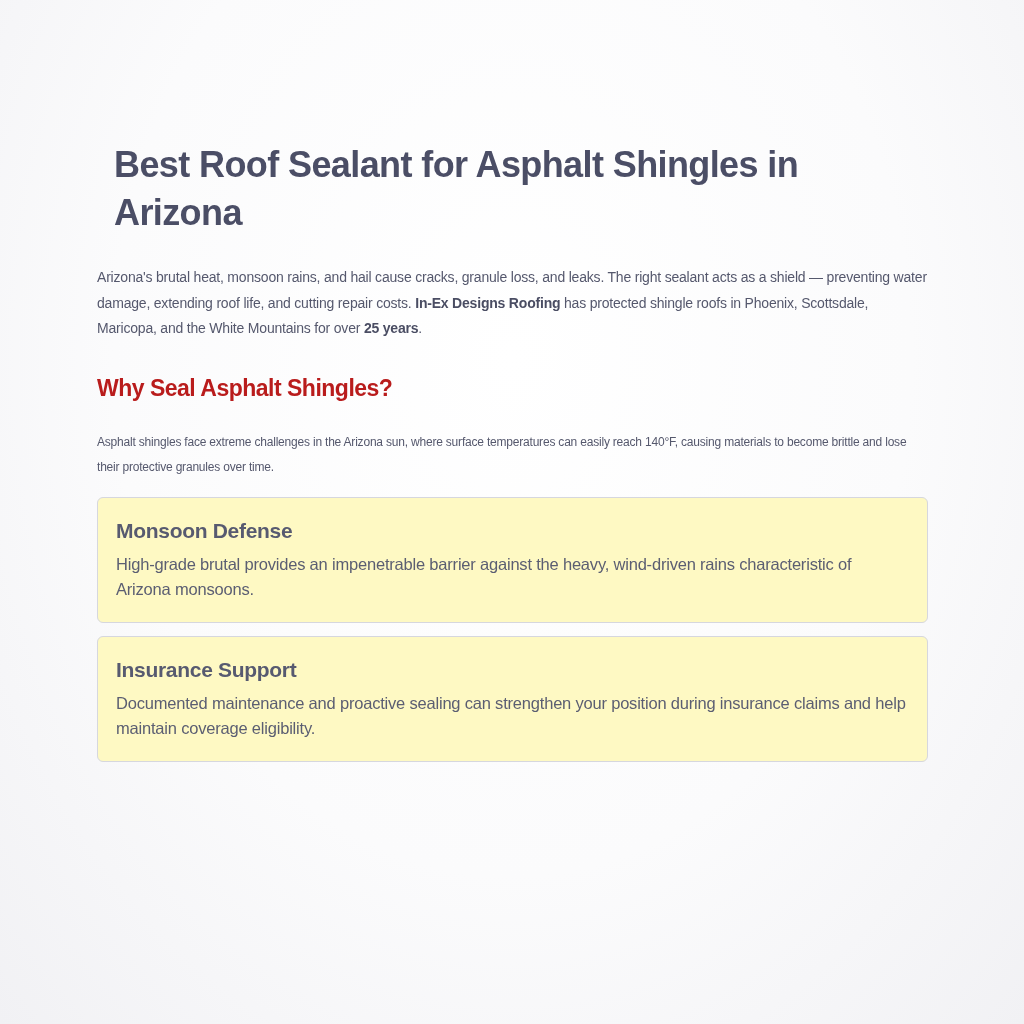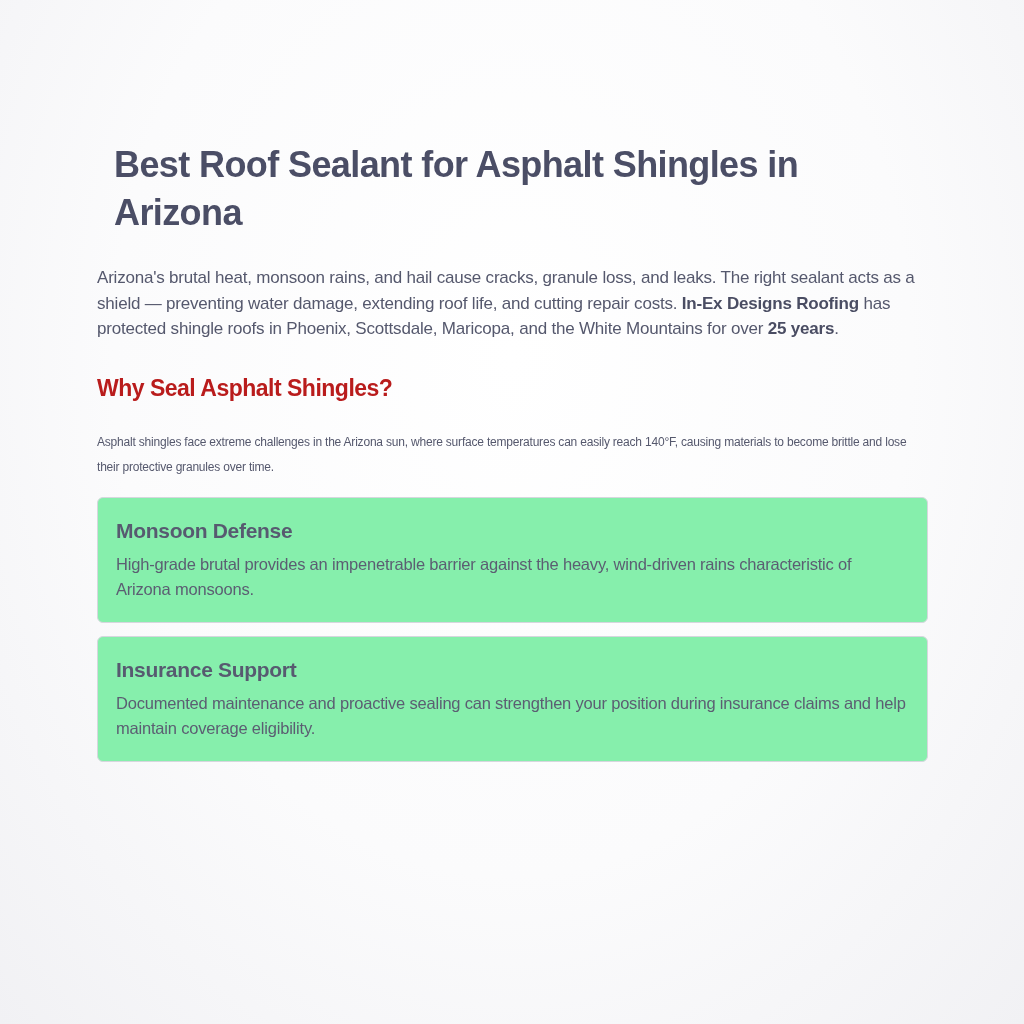--- a/index.html
+++ b/index.html
@@ -23,21 +23,21 @@
     h1.title {
       margin: 17px;
       font-size: 36px;
       line-height: 48px;
       font-weight: 700;
       color: #4b4e66;
       letter-spacing: -0.6px;
     }
     p.intro {
       margin: 28px 0 0 0;
-      font-size: 17px;
+      font-size: 14px;
       line-height: 25.5px;
       color: #55586d;
       letter-spacing: -0.2px;
     }
     p.intro b { color: #4a4d63; font-weight: 700; }
     h2.section-title {
       margin: 23px 0 0 0;
       font-size: 23px;
       line-height: 46px;
       font-weight: 700;
@@ -49,21 +49,21 @@
       font-size: 12px;
       line-height: 25.5px;
       color: #55586d;
       letter-spacing: -0.2px;
     }
     .cards { margin-top: 16px; }
     .card {
       box-sizing: border-box;
       width: 831px;
       height: 126px;
-      background: #86efac;
+      background: #fef9c3;
       border: 1px solid #d6d7de;
       border-radius: 6px;
       padding: 19px 18px 0 18px;
       margin-bottom: 13px;
     }
     .card h3 {
       margin: 0;
       font-size: 21px;
       line-height: 28px;
       font-weight: 700;

